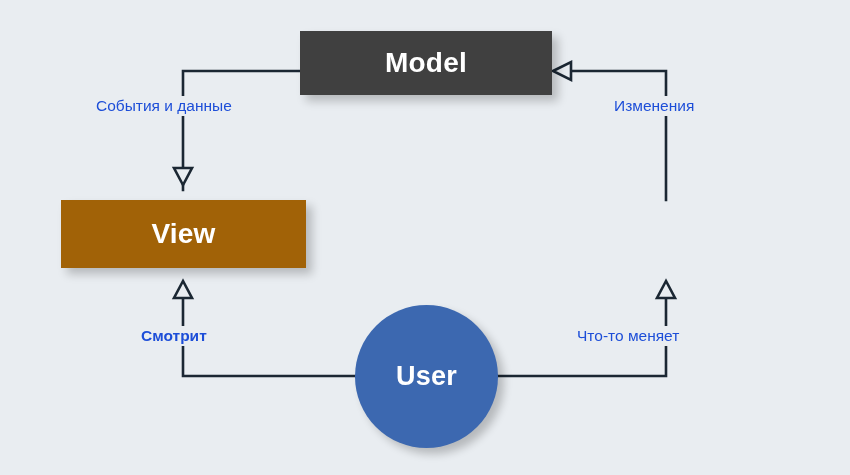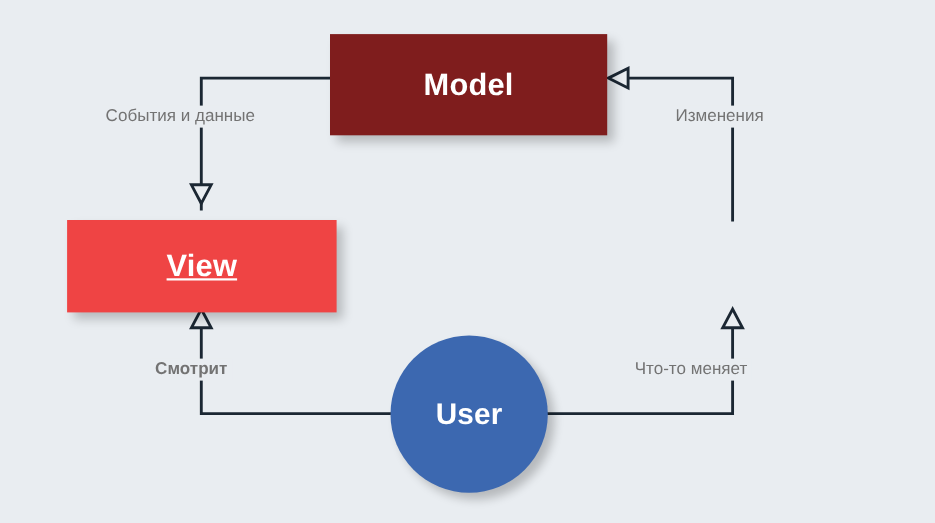--- a/index.html
+++ b/index.html
@@ -29,46 +29,45 @@
     justify-content: center;
     color: #ffffff;
     font-weight: bold;
     letter-spacing: 0.2px;
     box-shadow: 6px 6px 9px rgba(0,0,0,0.22);
     z-index: 3;
   }
   .node-box { border-radius: 0; }
   .node-circle { border-radius: 50%; }
   #node-model {
-    left: 300px; top: 31px; width: 252px; height: 92px;
-    background: #7f1d1d;
+    left: 300px; top: 31px; width: 252px; height: 64px;
+    background: #404040;
     font-size: 28px;
     justify-content: center;
   }
   #node-view {
-    left: 61px; top: 200px; width: 245px; height: 84px;
-    background: #ef4444;
+    left: 61px; top: 200px; width: 245px; height: 68px;
+    background: #a16207;
     font-size: 28px;
-    text-decoration: underline;
   }
   #node-controller {
     left: 542px; top: 200px; width: 247px; height: 76px;
     background: #8370b3;
     font-size: 28px;
   }
   #node-user {
     left: 355px; top: 305px; width: 143px; height: 143px;
     background: #3c68b0;
     font-size: 27px;
     justify-content: center;
   }
   .edge-label {
     position: absolute;
     font-size: 15.5px;
-    color: #737373;
+    color: #1d4ed8;
     font-family: "Liberation Sans", sans-serif;
     white-space: nowrap;
     background: #e9edf1;
     padding: 1px 4px;
     z-index: 2;
     line-height: 18px;
   }
   #label-events { left: 92px; top: 96px; }
   #label-changes { left: 610px; top: 96px; text-align: center; }
   #label-watches { left: 137px; top: 326px; font-weight: bold; }

